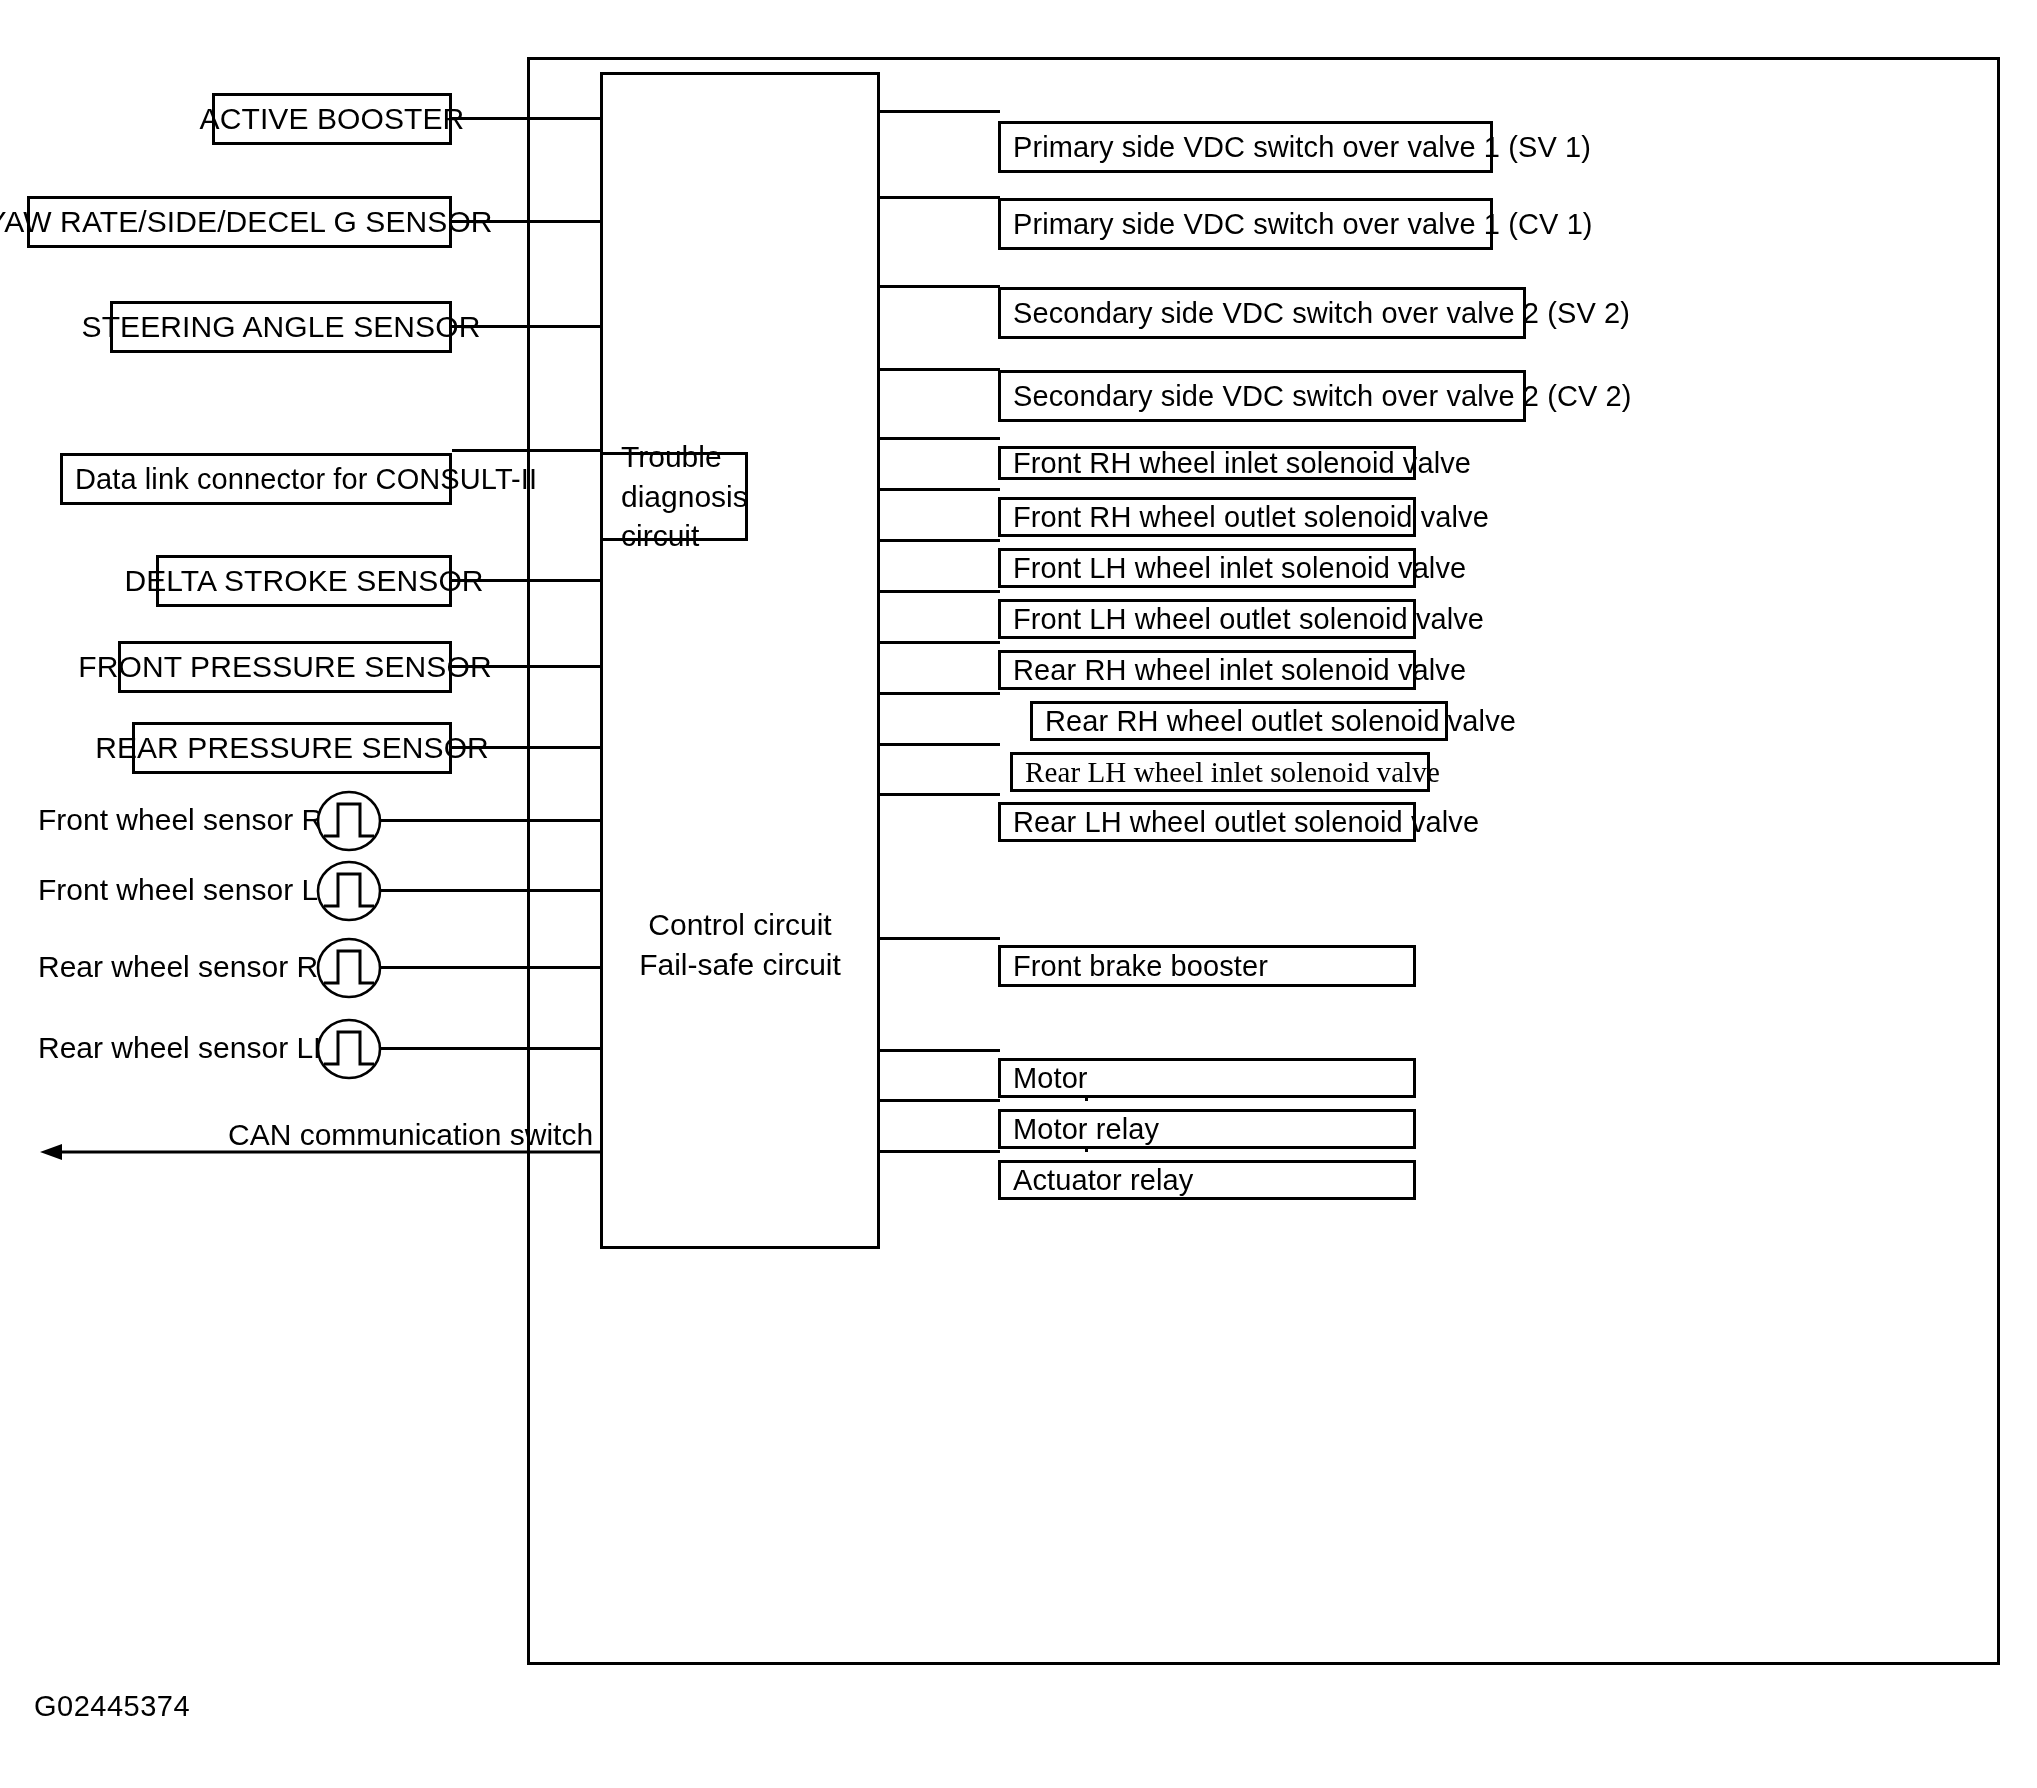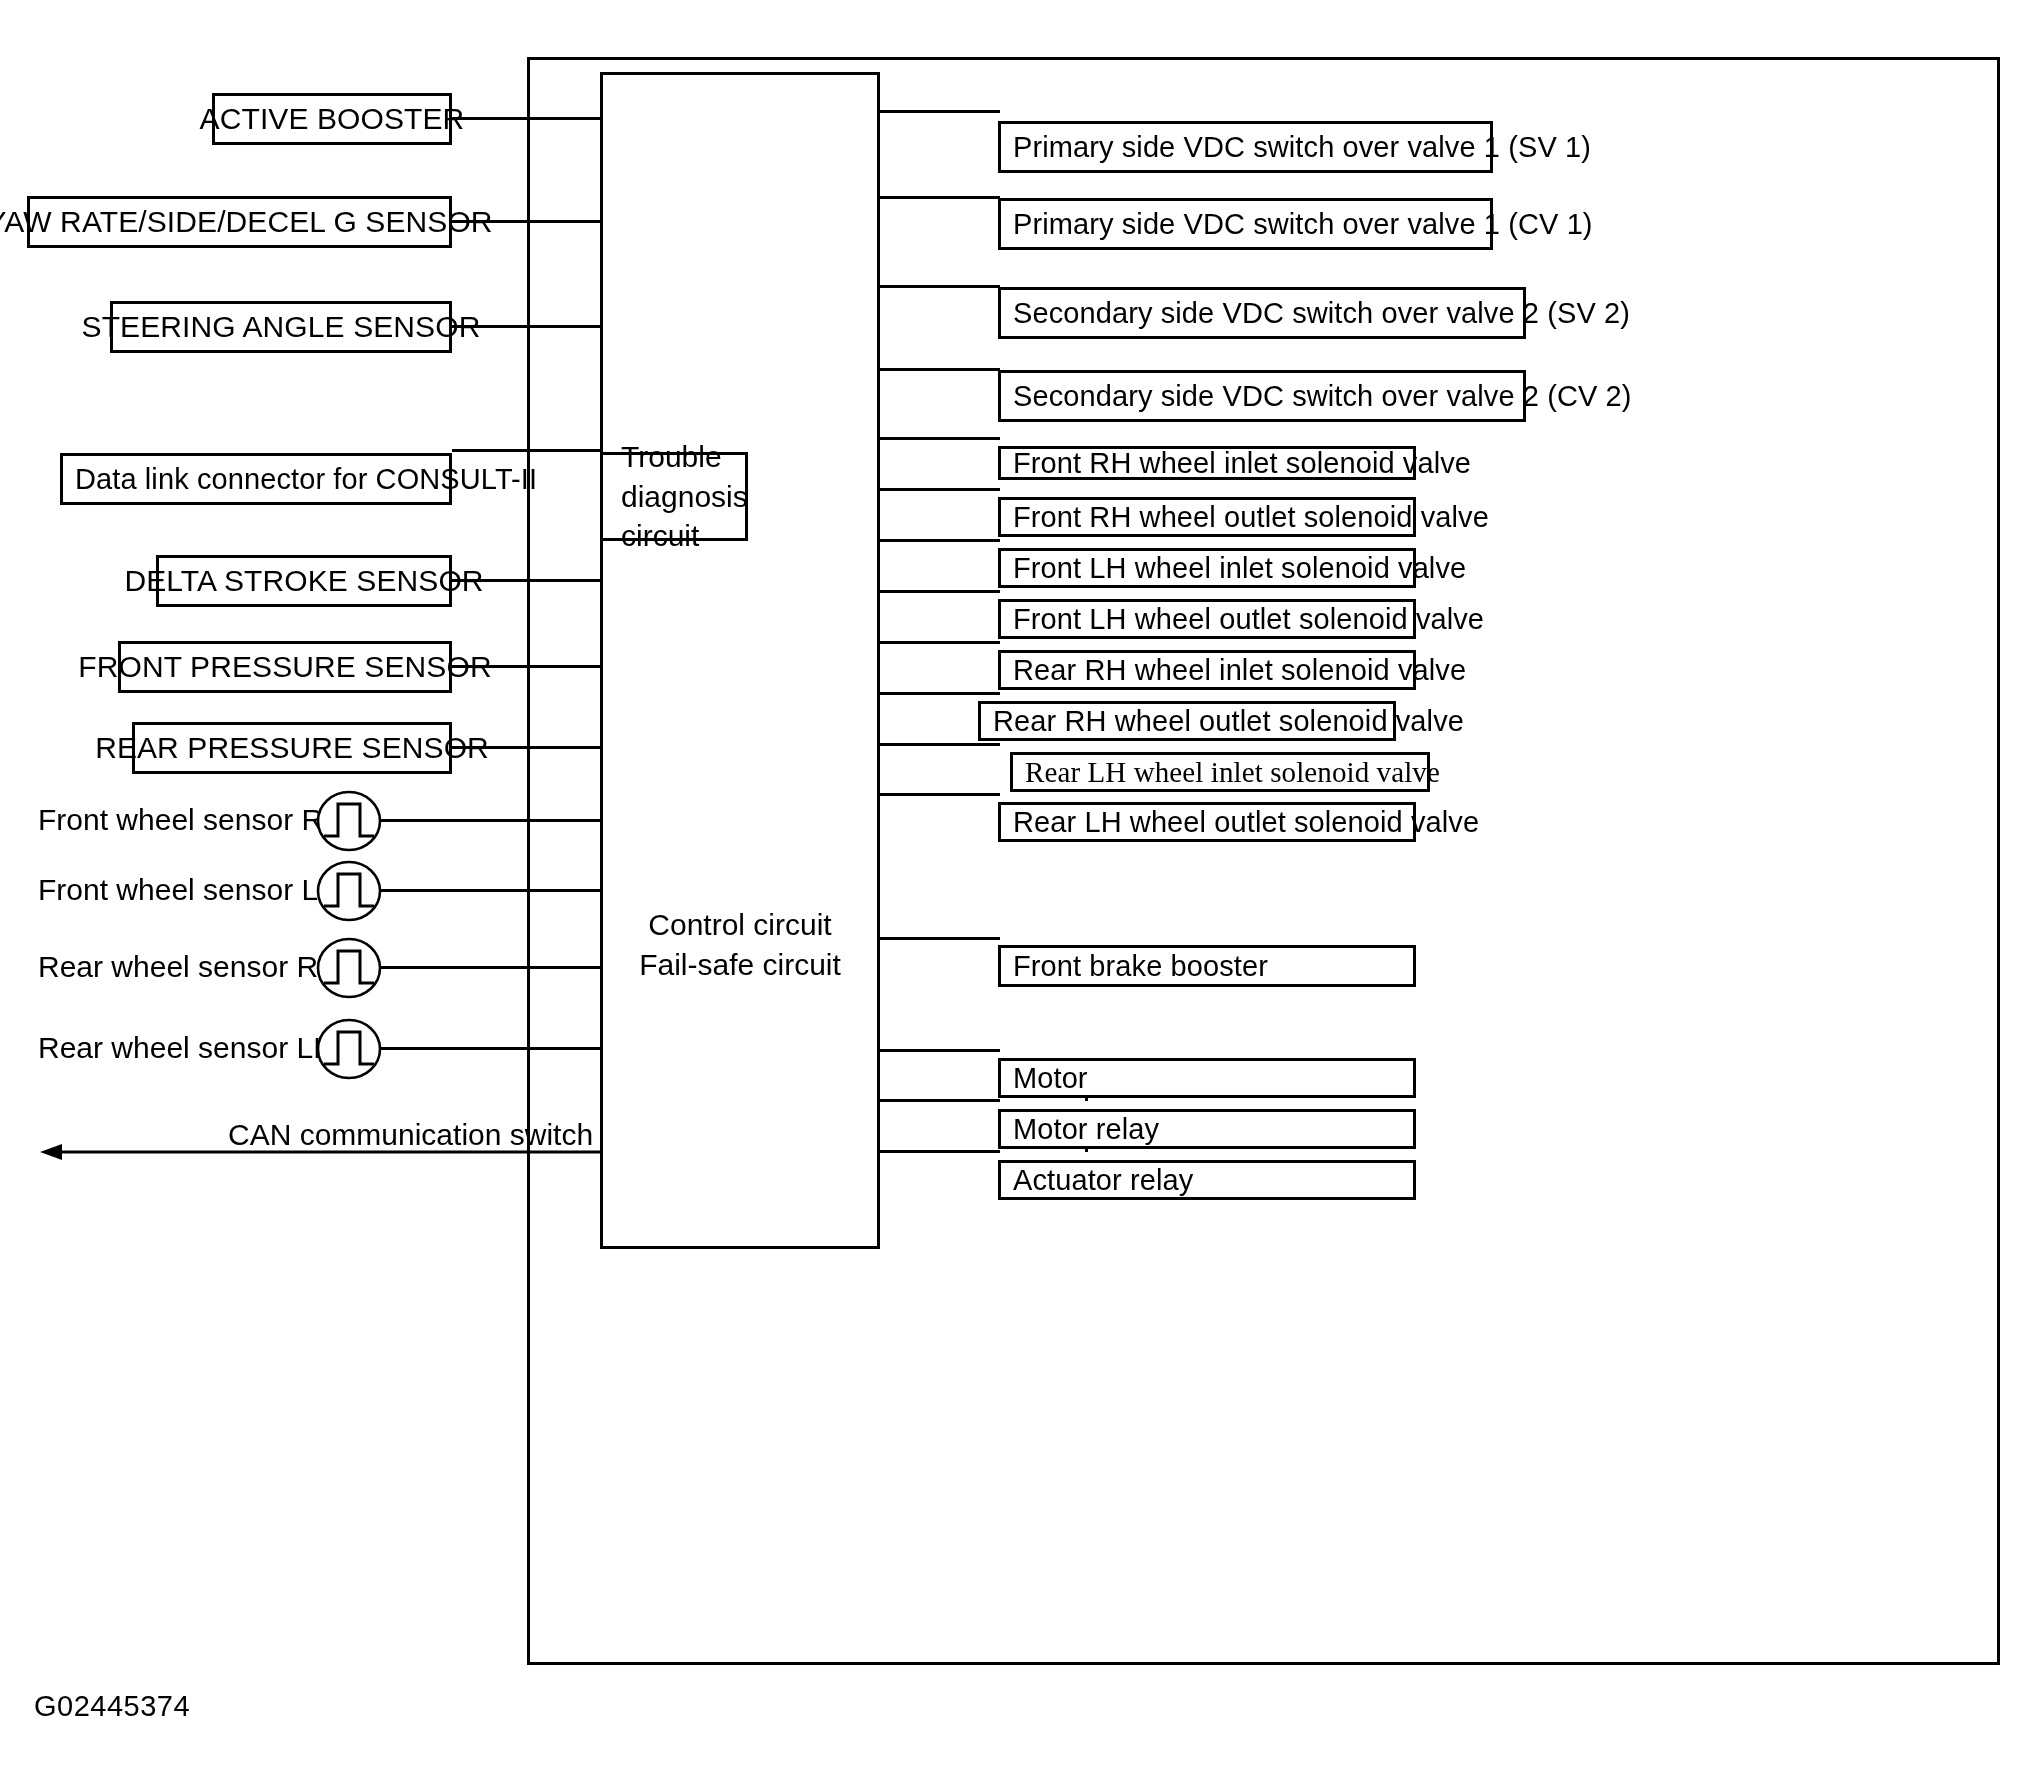--- a/index.html
+++ b/index.html
@@ -243,21 +243,21 @@
 </div>
 <div class="abs box lefty" style="left:998px; top:520px; width:418px; height:40px;">
   <span class="box-label">Front LH wheel inlet solenoid valve</span>
 </div>
 <div class="abs box lefty" style="left:998px; top:571px; width:418px; height:40px;">
   <span class="box-label">Front LH wheel outlet solenoid valve</span>
 </div>
 <div class="abs box lefty" style="left:998px; top:622px; width:418px; height:40px;">
   <span class="box-label">Rear RH wheel inlet solenoid valve</span>
 </div>
-<div class="abs box lefty" style="left:978px; top:673px; width:418px; height:40px;">
+<div class="abs box lefty" style="left:1030px; top:673px; width:418px; height:40px;">
   <span class="box-label">Rear RH wheel outlet solenoid valve</span>
 </div>
 <div class="abs box lefty" style="left:1010px; top:724px; width:420px; height:40px;font-family:Liberation Serif, serif;">
   <span class="box-label">Rear LH wheel inlet solenoid valve</span>
 </div>
 <div class="abs box lefty" style="left:998px; top:774px; width:418px; height:40px;">
   <span class="box-label">Rear LH wheel outlet solenoid valve</span>
 </div>
 
 <div class="abs box lefty" style="left:998px; top:917px; width:418px; height:42px;">

